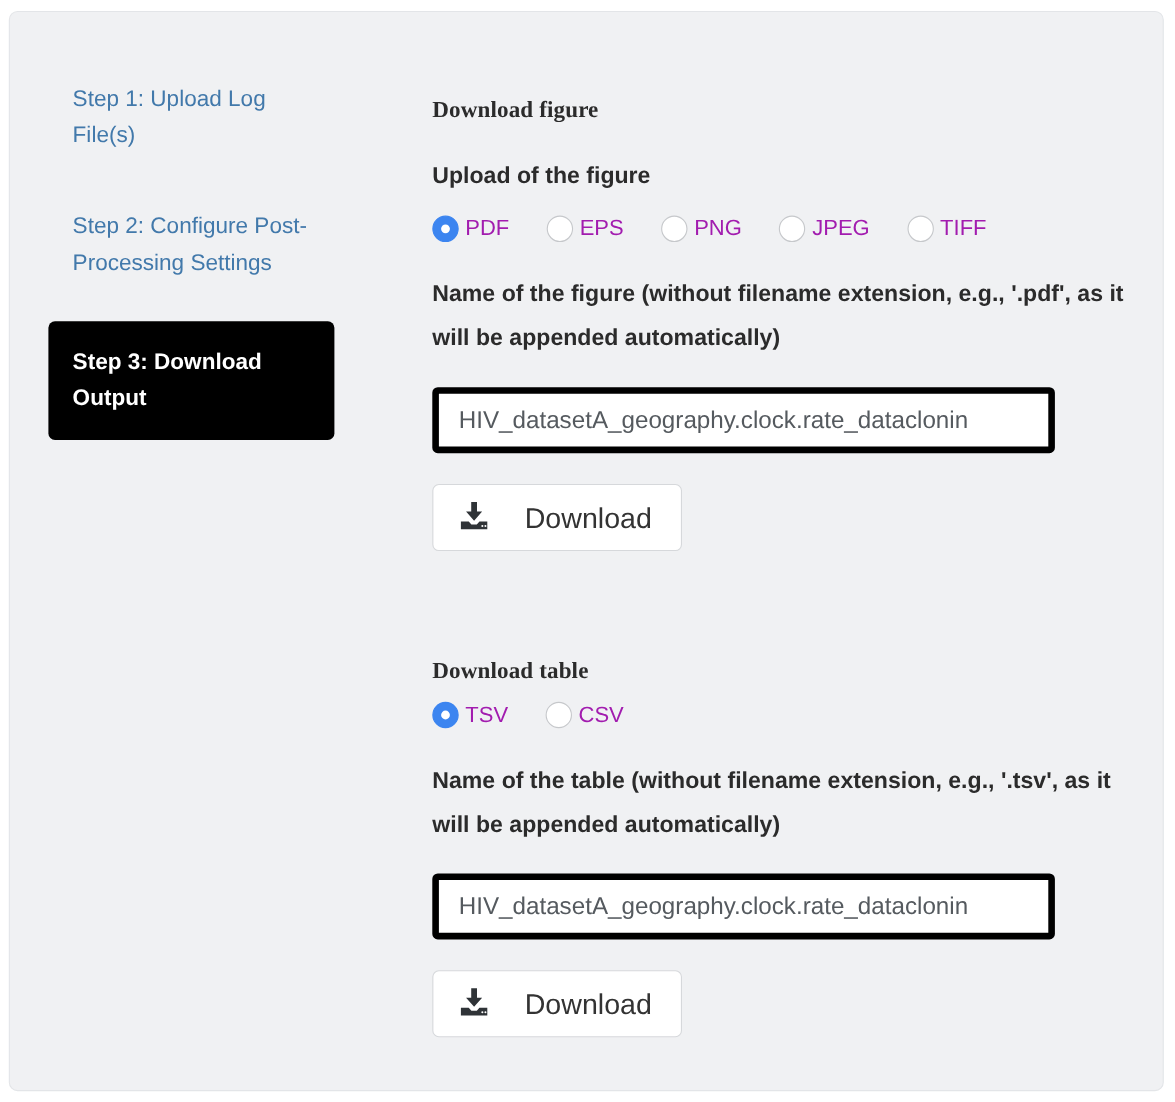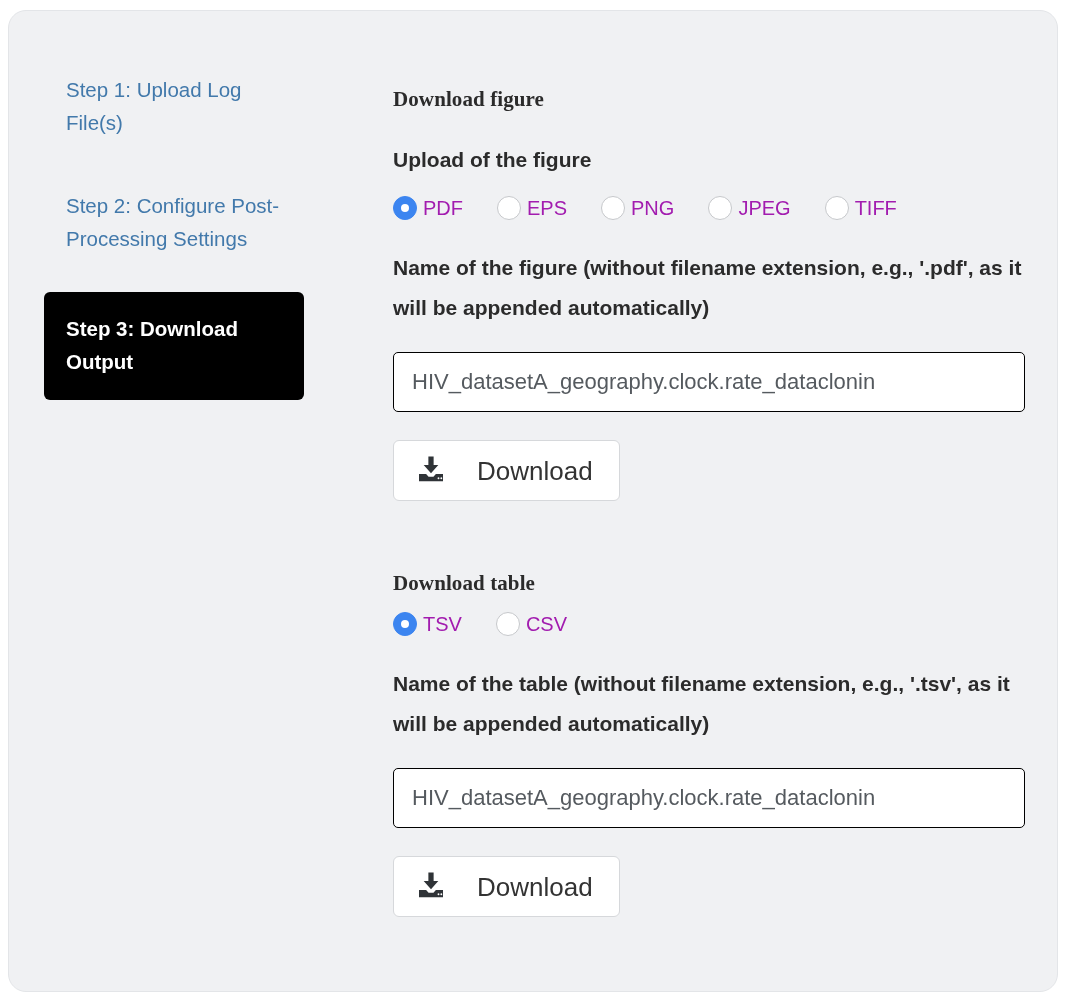--- a/index.html
+++ b/index.html
@@ -15,21 +15,21 @@
   }
 
   .app-card {
     position: absolute;
     left: 8px;
     top: 10px;
     width: 1050px;
     height: 982px;
     background: #f0f1f3;
     border: 1px solid #e3e5e8;
-    border-radius: 18px;
+    border-radius: 8px;
     box-sizing: border-box;
     display: flex;
     flex-direction: row;
   }
 
   
   .sidebar {
     width: 330px;
     flex: none;
     padding: 62px 0 0 0;
@@ -67,21 +67,21 @@
 
   .section-title {
     text-align: left;
     font-size: 21px;
     font-weight: bold;
     color: #2b2b2b;
     margin: 76px 0 0 0;
     letter-spacing: .1px;
     font-family: Liberation Serif, serif;
   }
-  .section-title.second { margin-top: 70px; }
+  .section-title.second { margin-top: 96px; }
 
   .field-label {
     font-size: 21px;
     font-weight: bold;
     color: #2b2b2b;
     line-height: 40px;
     margin: 28px 0 0 0;
     max-width: 640px;
   }
 
@@ -123,27 +123,27 @@
   }
   .radio-label {
     font-size: 20px;
     color: #a21caf;
     margin-left: 6px;
     white-space: nowrap;
   }
 
   .text-input {
     display: block;
-    width: 632px;
+    width: 566px;
     height: 60px;
     margin: 24px 0 0 0;
     padding: 0 18px;
     box-sizing: border-box;
     background: #ffffff;
-    border: 1px solid #000000;
+    border: 6px solid #000000;
     border-radius: 5px;
     font-family: "Liberation Sans", sans-serif;
     font-size: 22px;
     color: #555a5f;
     outline: none;
   }
 
   .dl-button {
     display: inline-flex;
     align-items: center;

